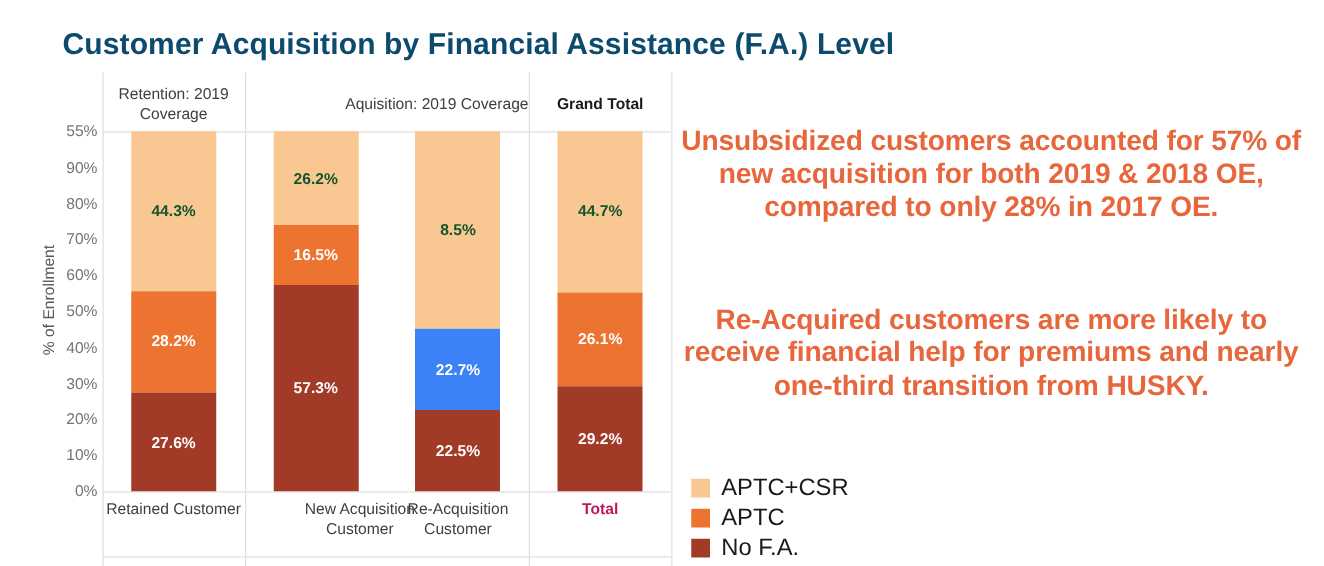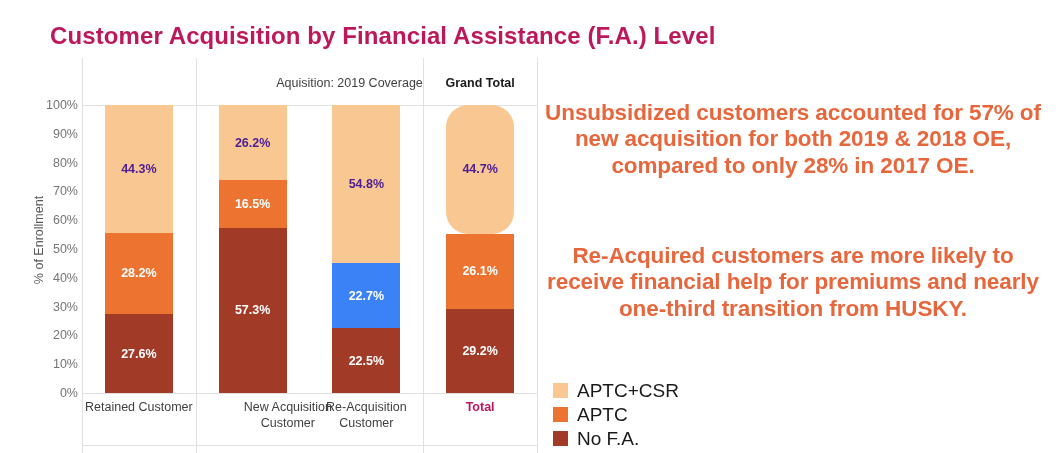--- a/index.html
+++ b/index.html
@@ -119,21 +119,21 @@
   .seg {
     position: relative;
     width: 100%;
     display: flex;
     align-items: center;
     justify-content: center;
     font-size: 12.5px;
     font-weight: bold;
     white-space: nowrap;
   }
-  .seg.light { color: #4c1d95; }
+  .seg.light { color: #14532d; }
   .seg.mid   { color: #ffffff; }
   .seg.dark  { color: #ffffff; }
 
   
   .x-tick {
     position: absolute;
     top: 339px;
     height: 46px;
     display: flex;
     align-items: flex-start;
@@ -181,50 +181,51 @@
     color: #1a1a1a;
     line-height: 1;
     white-space: nowrap;
   }
 </style>
 </head>
 <body>
 
 <div id="page">
 
-  <div id="chart-title" style="color: #be185d;">Customer Acquisition by Financial Assistance (F.A.) Level</div>
+  <div id="chart-title" style="color: #0c4a6e;">Customer Acquisition by Financial Assistance (F.A.) Level</div>
 
   <div id="chart-region">
 
     <div id="y-axis-title">% of Enrollment</div>
 
     <div id="y-ticks">
         <div class="y-tick" style="top: 288px;">0%</div>
         <div class="y-tick" style="top: 259.2px;">10%</div>
         <div class="y-tick" style="top: 230.4px;">20%</div>
         <div class="y-tick" style="top: 201.6px;">30%</div>
         <div class="y-tick" style="top: 172.8px;">40%</div>
         <div class="y-tick" style="top: 144px;">50%</div>
         <div class="y-tick" style="top: 115.2px;">60%</div>
         <div class="y-tick" style="top: 86.4px;">70%</div>
         <div class="y-tick" style="top: 57.6px;">80%</div>
         <div class="y-tick" style="top: 28.8px;">90%</div>
-        <div class="y-tick" style="top: 0px;">100%</div>
+        <div class="y-tick" style="top: 0px;">55%</div>
       </div>
 
     <div id="panels">
       <div class="hline" id="hline-header"></div>
       <div class="hline" id="hline-base"></div>
       <div class="hline" id="hline-foot"></div>
     <div class="panel-col" style="left: 0px;"></div>
         <div class="panel-col" style="left: 113.75px;"></div>
         <div class="panel-col" style="left: 341.25px;"></div>
         <div class="panel-col" style="left: 455px;"></div>
       </div>
 
+  <div class="col-header" style="left: 70px; width: 113.75px;">Retention: 2019 Coverage</div>
       <div class="col-header" style="left: 183.75px; width: 227.5px; margin-left: 40px;">Aquisition: 2019 Coverage</div>
       <div class="col-header bold" style="left: 411.25px; width: 113.75px;">Grand Total</div>
       <div class="bar-stack" style="left: 92.875px; height: 288px;">
         <div class="seg light" style="background: rgb(249, 200, 146); height: 127.584px;">
           <span>44.3%</span>
         </div>
         <div class="seg mid" style="background: rgb(236, 116, 48); height: 81.216px;">
           <span>28.2%</span>
         </div>
         <div class="seg dark" style="background: rgb(162, 58, 40); height: 79.488px;">
@@ -239,32 +240,32 @@
         <div class="seg mid" style="background: rgb(236, 116, 48); height: 47.52px;">
           <span>16.5%</span>
         </div>
         <div class="seg dark" style="background: rgb(162, 58, 40); height: 165.024px;">
           <span>57.3%</span>
         </div>
       </div>
       <div class="x-tick" style="left: 182px; width: 113.75px; margin-left: 37px;">New Acquisition Customer</div>
       <div class="bar-stack" style="left: 320.375px; height: 288px;">
         <div class="seg light" style="background: rgb(249, 200, 146); height: 157.824px;">
-          <span>54.8%</span>
+          <span>8.5%</span>
         </div>
         <div class="seg mid" style="background: #3b82f6; height: 65.376px;">
           <span>22.7%</span>
         </div>
         <div class="seg dark" style="background: rgb(162, 58, 40); height: 64.8px;">
           <span>22.5%</span>
         </div>
       </div>
       <div class="x-tick" style="left: 297.5px; width: 113.75px;">Re-Acquisition Customer</div>
       <div class="bar-stack" style="left: 434.125px; height: 288px;">
-        <div class="seg light" style="background: rgb(249, 200, 146); height: 128.736px; border-radius: 22px;">
+        <div class="seg light" style="background: rgb(249, 200, 146); height: 128.736px;">
           <span>44.7%</span>
         </div>
         <div class="seg mid" style="background: rgb(236, 116, 48); height: 75.168px;">
           <span>26.1%</span>
         </div>
         <div class="seg dark" style="background: rgb(162, 58, 40); height: 84.096px;">
           <span>29.2%</span>
         </div>
       </div>
       <div class="x-tick bold" style="left: 411.25px; width: 113.75px;">Total</div>

